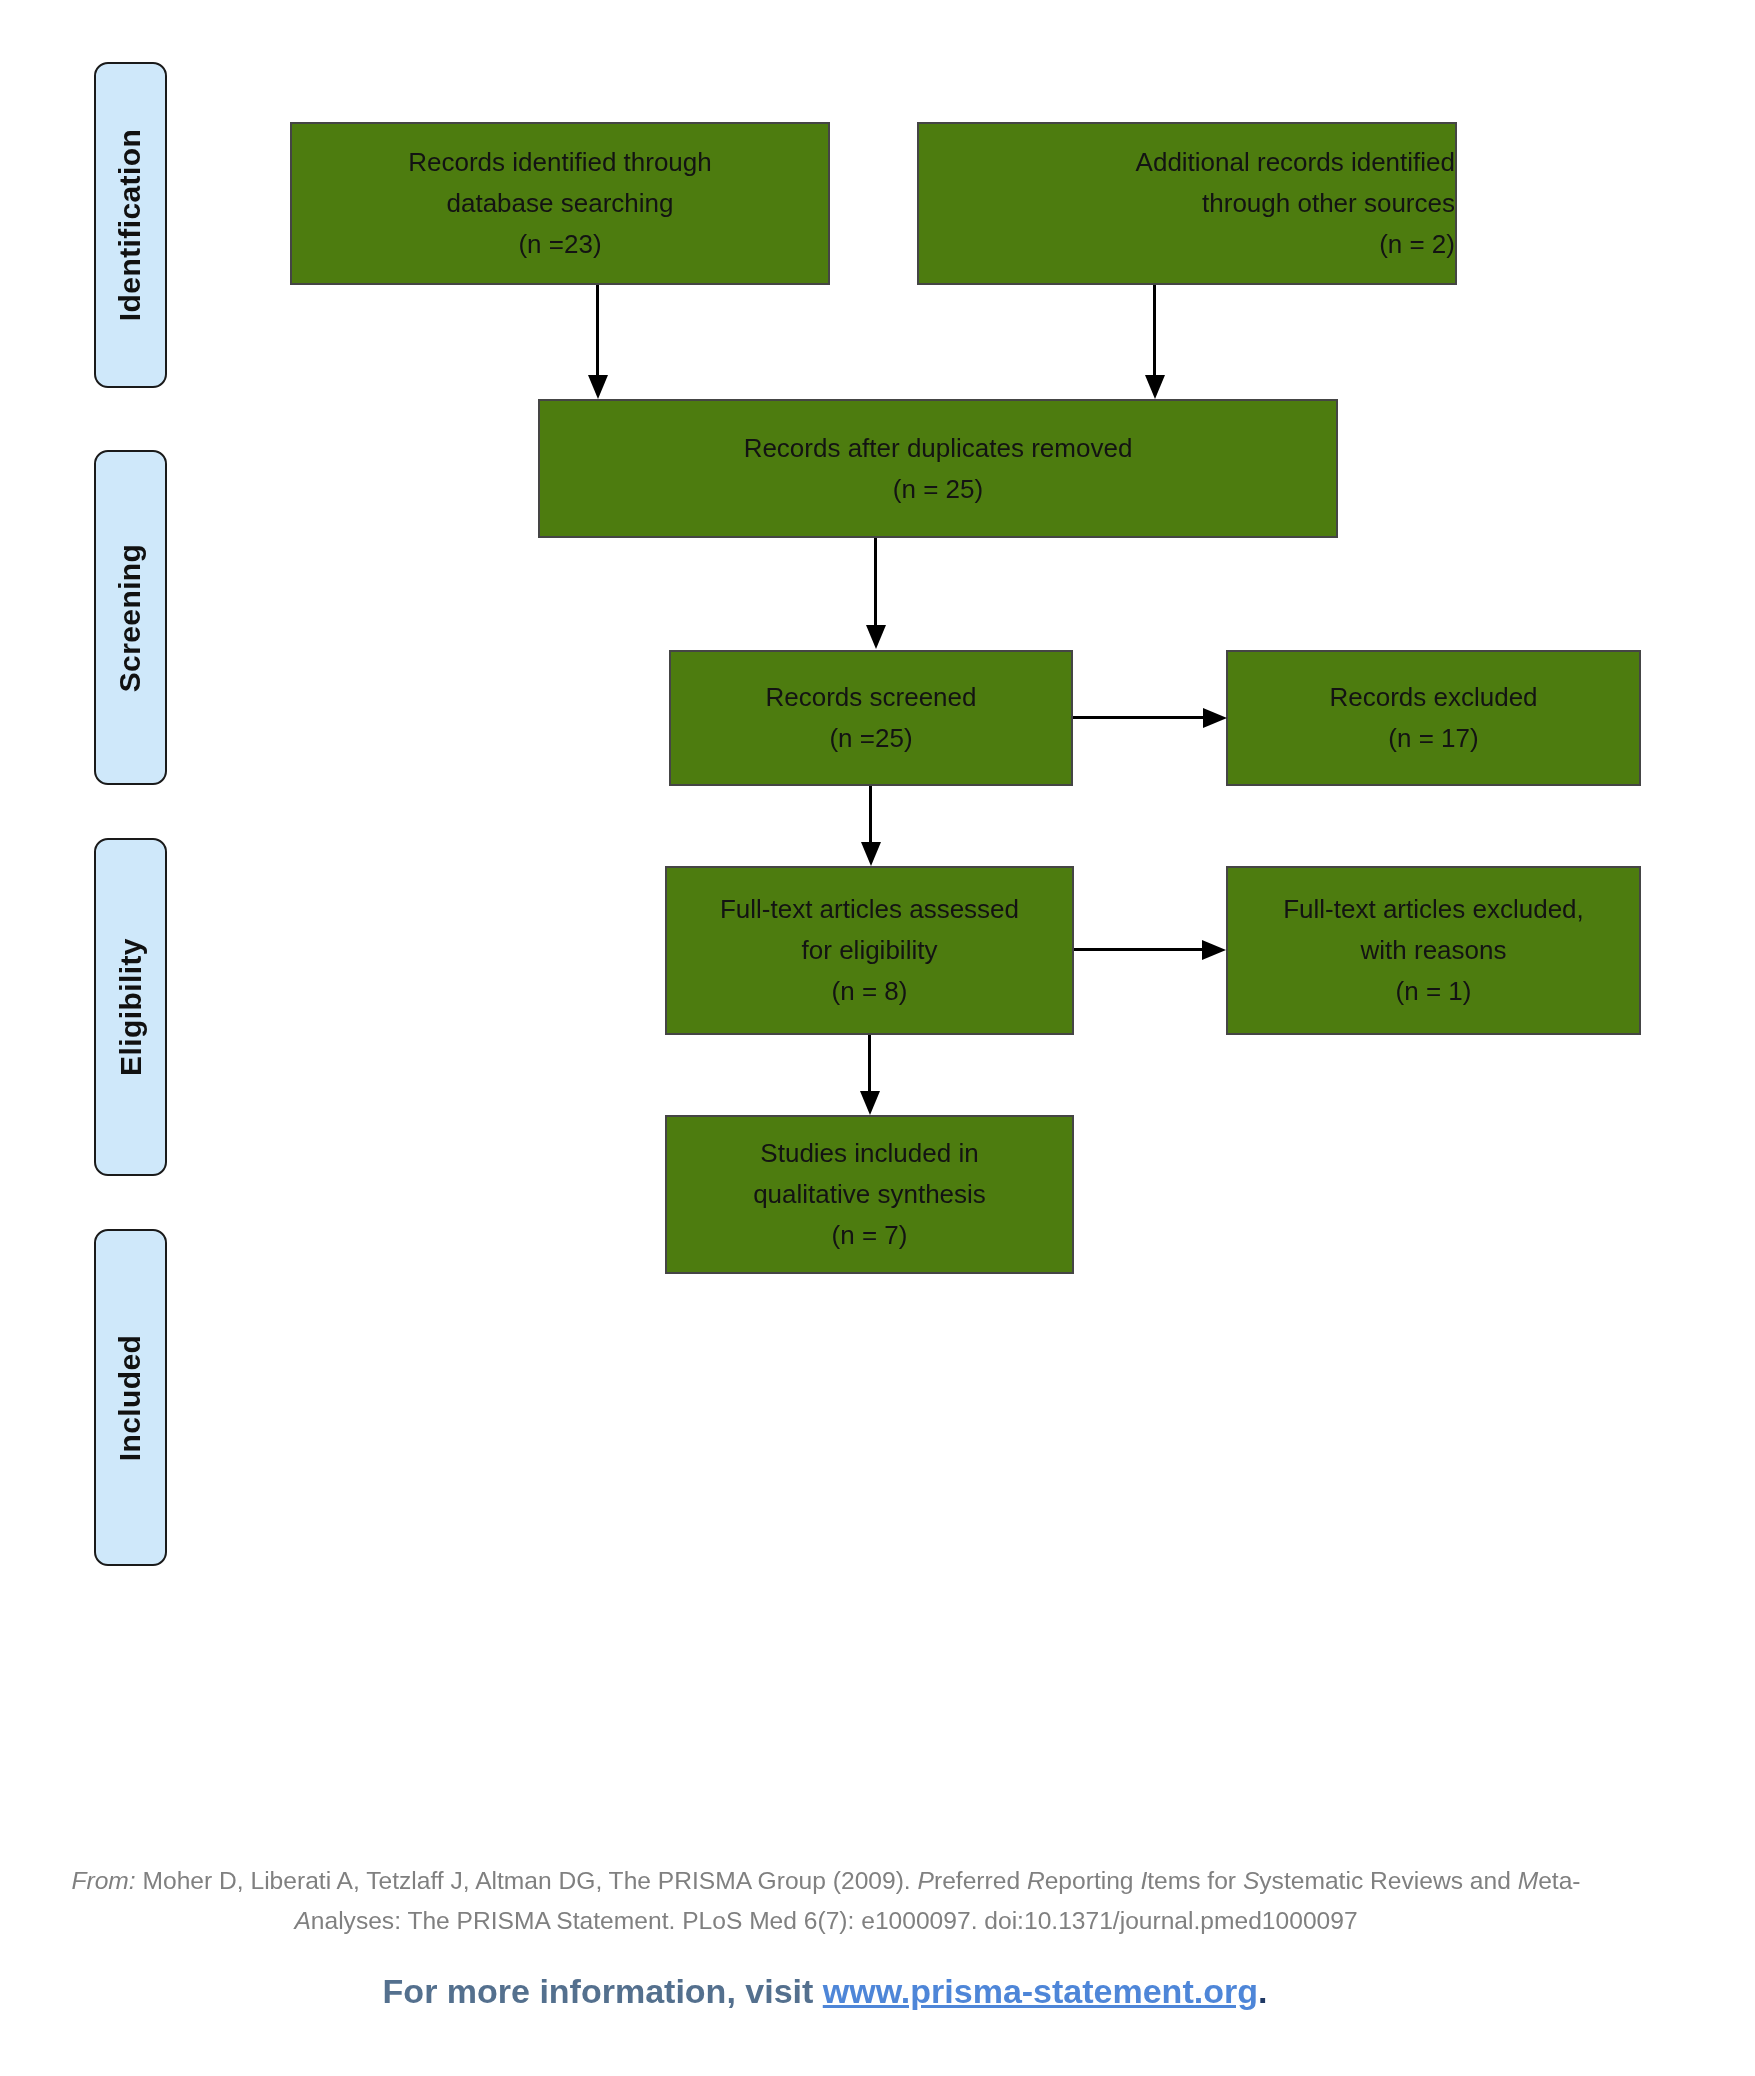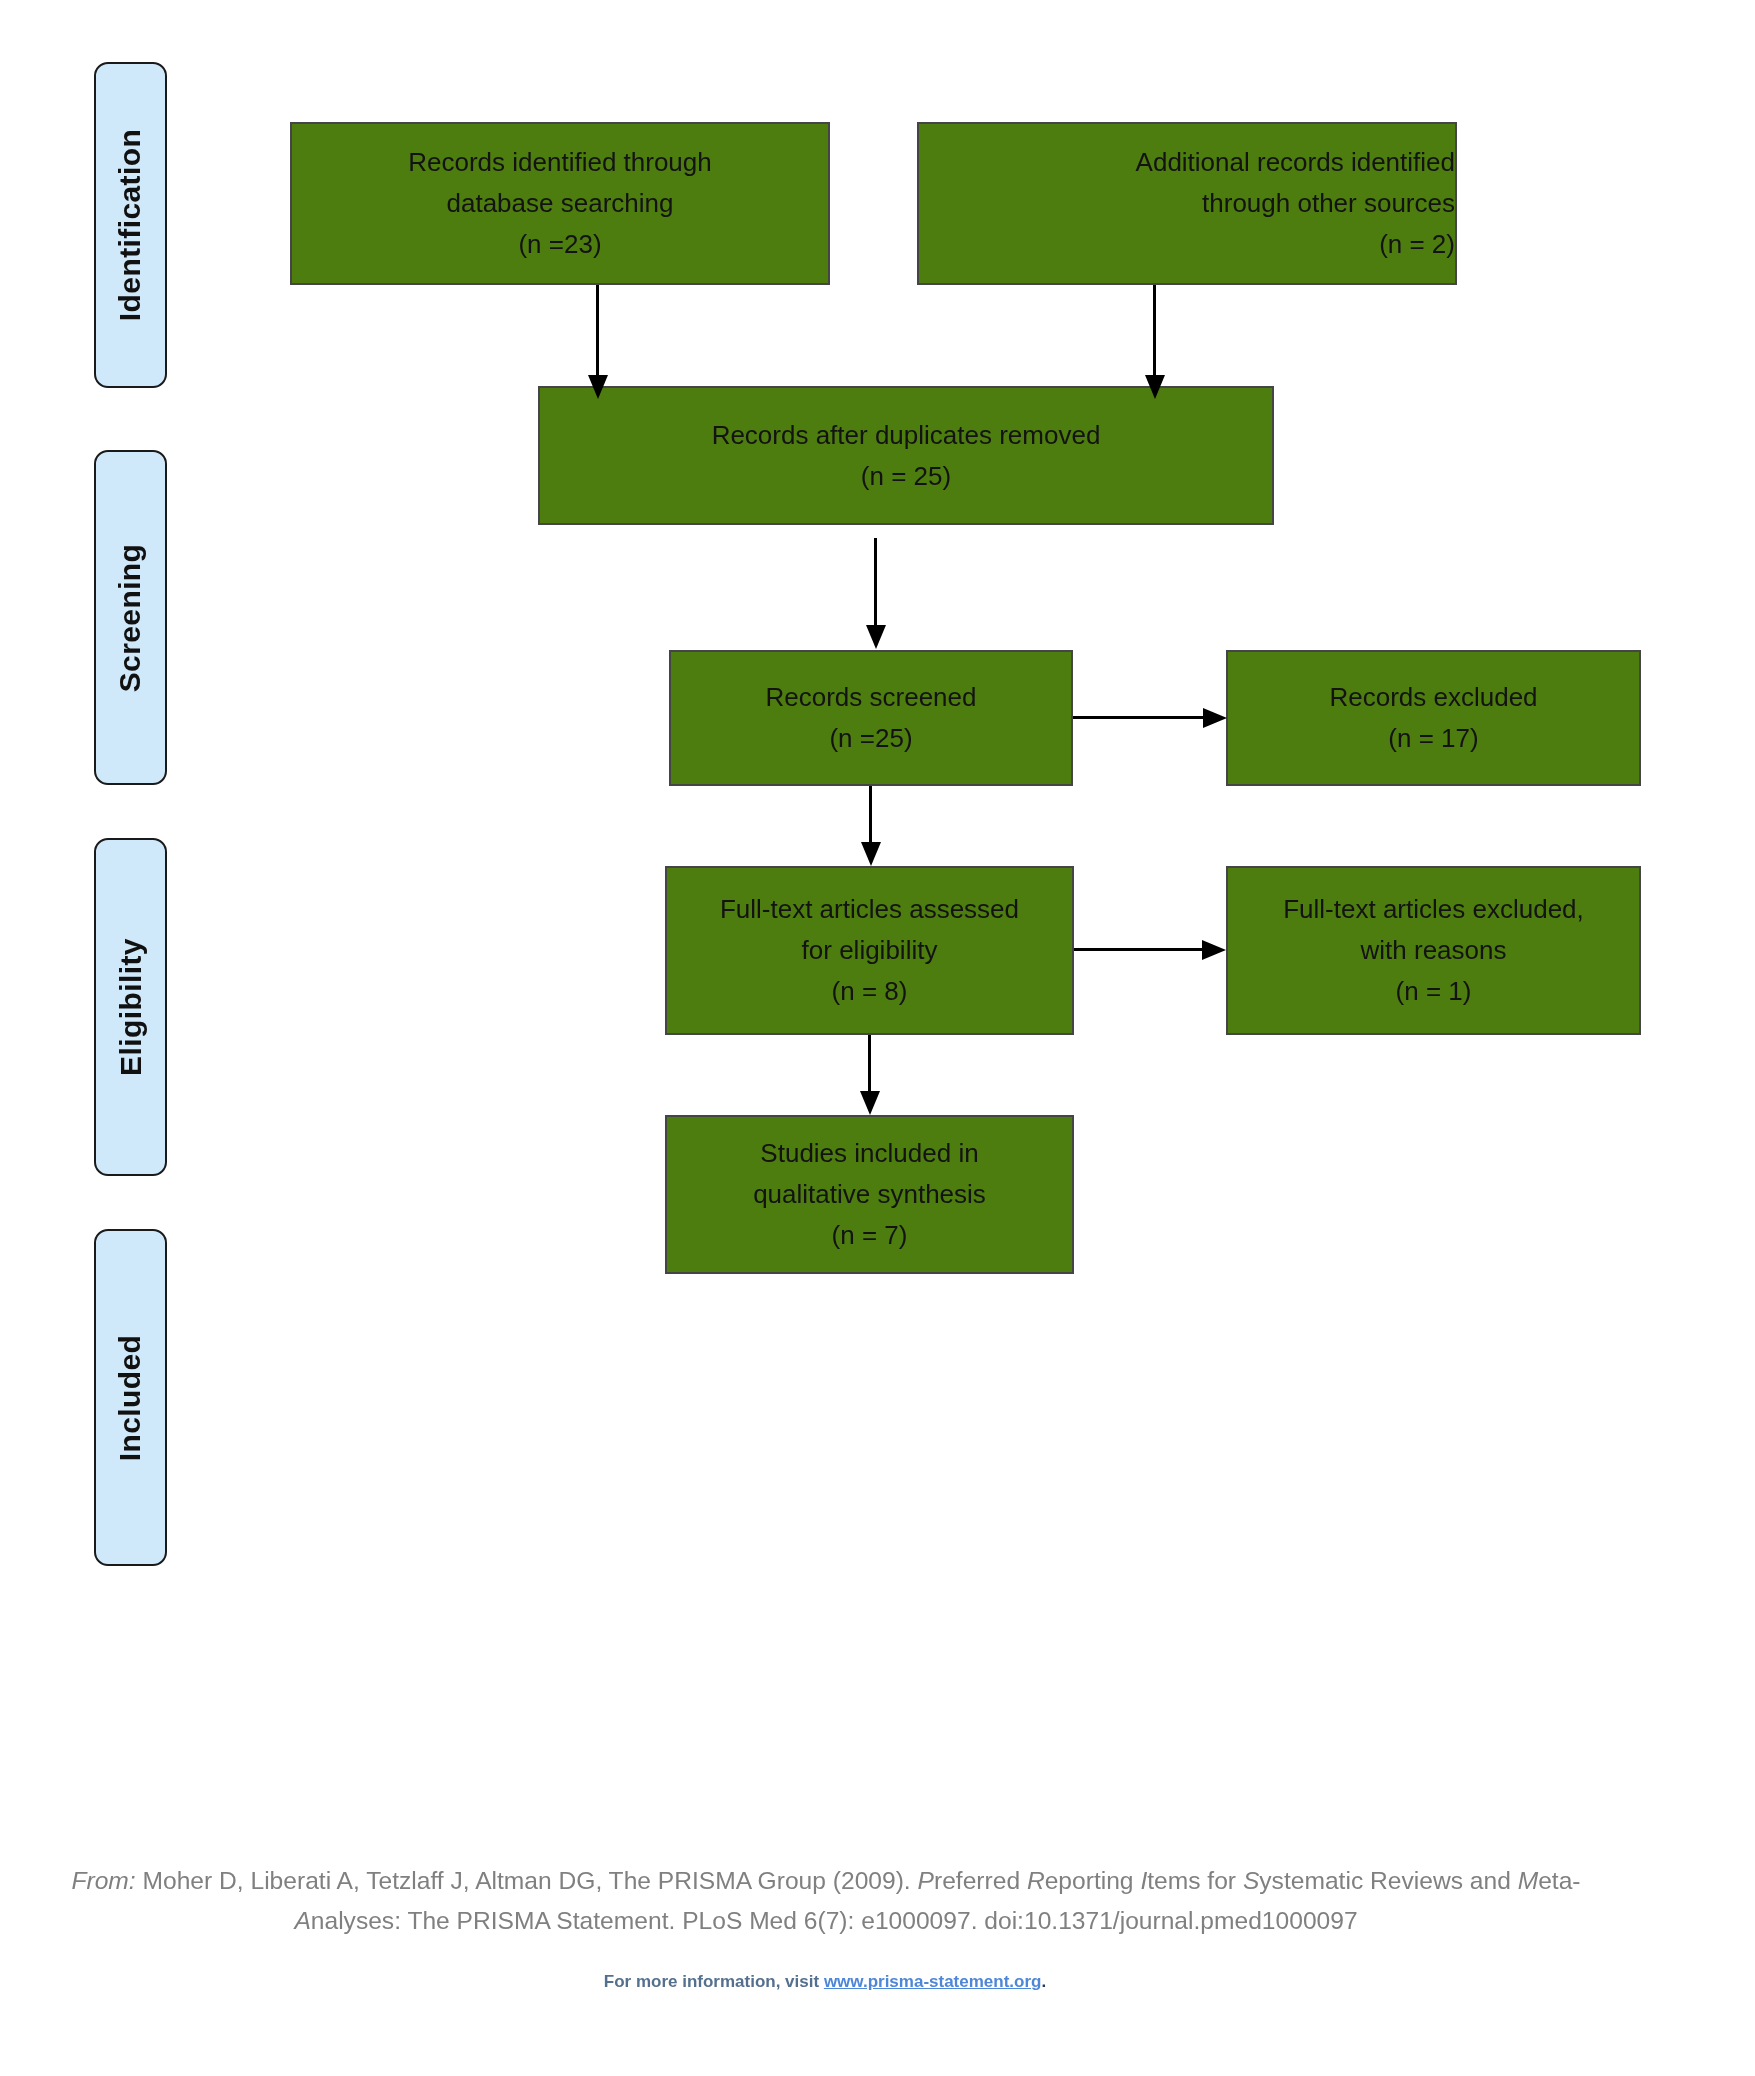--- a/index.html
+++ b/index.html
@@ -90,21 +90,21 @@
     font-size: 24.6px;
     line-height: 40px;
     color: #808080;
   }
   .info-line {
     position: absolute;
     top: 1972px;
     left: 0;
     width: 1650px;
     text-align: center;
-    font-size: 17px;
+    font-size: 34px;
     font-weight: bold;
   }
   .info-prefix { color: #54708e; }
   .info-link {
     color: #4e86d8;
     text-decoration: underline;
     cursor: pointer;
   }
   .info-period { color: #1f3864; }
 </style>
@@ -130,21 +130,21 @@
     <span class="line">Records identified through</span>
     <span class="line">database searching</span>
     <span class="line">(n =23)</span>
   </div>
   <div class="flow-box" style="left:917px; top:122px; width:540px; height:163px;align-items:flex-end;">
     <span class="line">Additional records identified</span>
     <span class="line">through other sources</span>
     <span class="line">(n = 2)</span>
   </div>
 
-  <div class="flow-box" style="left:538px; top:386px; width:736px; height:139px;text-align:center;">
+  <div class="flow-box" style="left:538px; top:399px; width:800px; height:139px;text-align:center;">
     <span class="line">Records after duplicates removed</span>
     <span class="line">(n = 25)</span>
   </div>
 
   <div class="flow-box" style="left:669px; top:650px; width:404px; height:136px;">
     <span class="line">Records screened</span>
     <span class="line">(n =25)</span>
   </div>
   <div class="flow-box" style="left:1226px; top:650px; width:415px; height:136px;">
     <span class="line">Records excluded</span>

